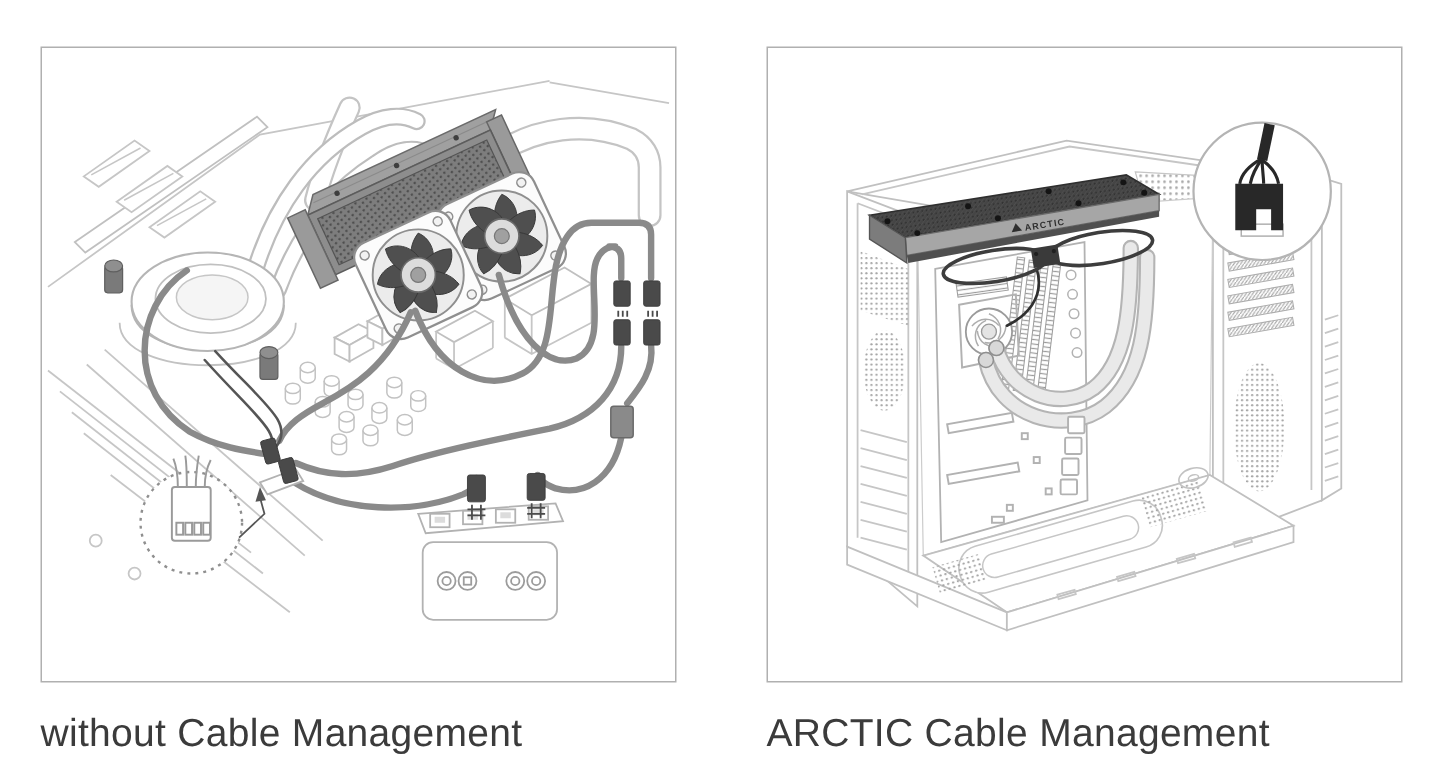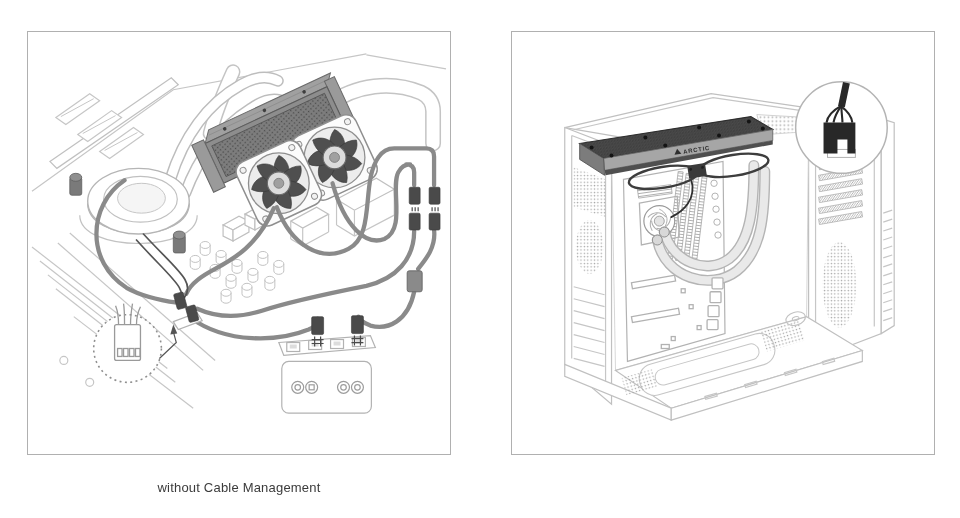--- a/index.html
+++ b/index.html
@@ -8,21 +8,21 @@
     font-family:"Liberation Sans", sans-serif;
   }
   .figures{display:flex;gap:60px;padding:31px 0 0 27px;}
   figure.fig{margin:0;width:424px;}
   .panel{
     width:424px;height:424px;border:1px solid #b0b0b0;
     box-sizing:border-box;background:#fff;
   }
   .panel svg{display:block;width:100%;height:100%;}
   figcaption.caption{
-    margin-top:22px;text-align:center;font-size:13px;line-height:22px;
+    margin-top:22px;font-size:26px;line-height:22px;
     color:#3b3b3b;letter-spacing:0.2px;
   }
   .ln{fill:none;stroke:#c6c6c6;stroke-width:1.2;}
   .ln2{fill:none;stroke:#b2b2b2;stroke-width:1.3;}
   .wfill{fill:#ffffff;stroke:#c0c0c0;stroke-width:1.2;}
   .wfill2{fill:#ffffff;stroke:#b2b2b2;stroke-width:1.2;}
   .cable{fill:none;stroke:#8a8a8a;stroke-width:4.3;stroke-linecap:round;stroke-linejoin:round;}
   .wire{fill:none;stroke:#555555;stroke-width:1.7;stroke-linecap:round;}
   .plug{fill:#4a4a4a;stroke:#3a3a3a;stroke-width:0.6;}
   .pin{stroke:#4a4a4a;stroke-width:1.2;fill:none;}
@@ -454,15 +454,16 @@
               <path d="M331,74 C326,81 324,86 323,91"></path>
               <path d="M331,75 C331,82 332,86 332,91"></path>
               <path d="M331,75 C338,80 341,85 342,91"></path>
             </g>
             <rect x="317" y="118" width="28" height="8" fill="#ffffff" stroke="#b0b0b0" stroke-width="1"></rect>
             <path d="M313,91 L345,91 L345,122 L337,122 L337,108 L327,108 L327,122 L313,122 Z" fill="#282828"></path>
           </g>
         </g>
       </svg>
     </div>
+    <figcaption class="caption">ARCTIC Cable Management</figcaption>
   </figure>
 
 </div>
 
 </body></html>

